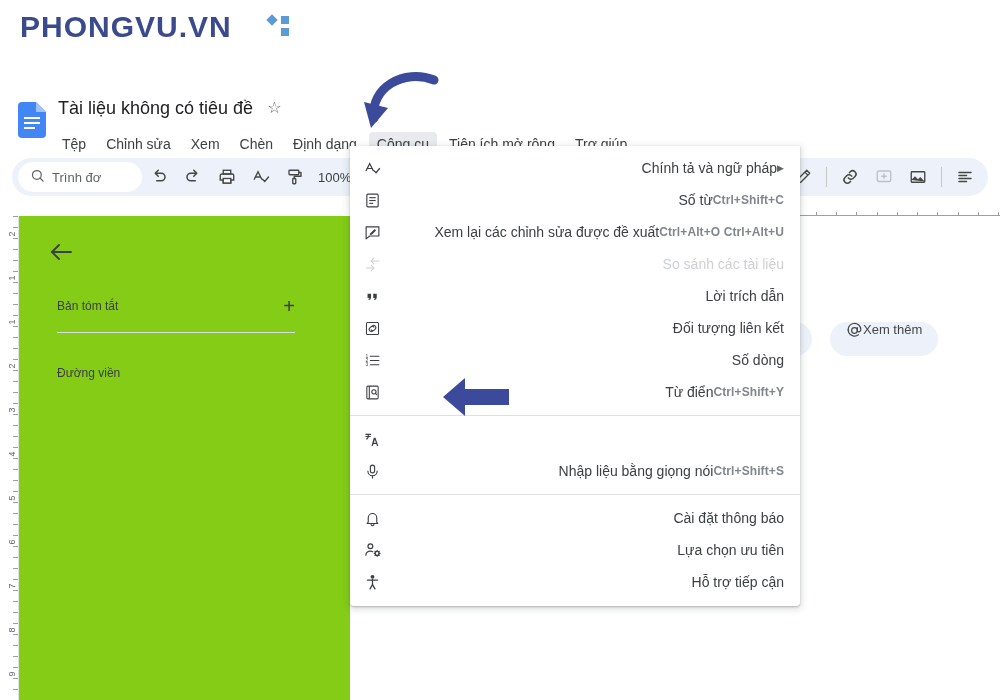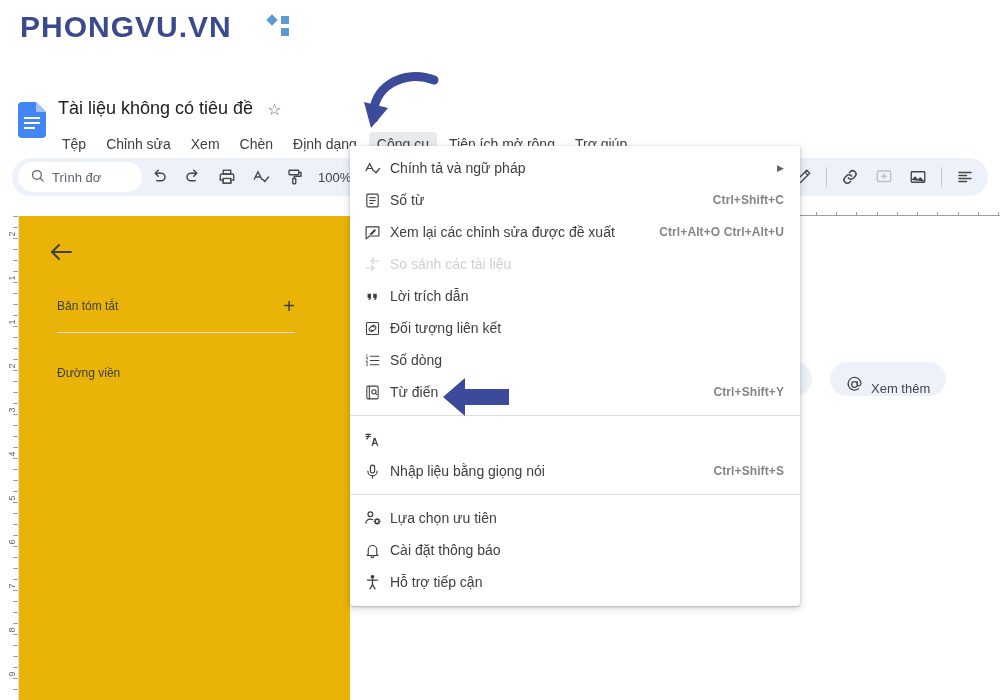--- a/index.html
+++ b/index.html
@@ -21,21 +21,21 @@
   .logo-dots { position: absolute; left: 248px; top: 6px; width: 24px; height: 22px; }
   .logo-dots i { position: absolute; width: 8px; height: 8px; background: #5b9bd5; display: block; }
   .logo-dots i.d1 { left: 0;  top: 0;  transform: rotate(45deg); }
   .logo-dots i.d2 { left: 13px; top: 0; }
   .logo-dots i.d3 { left: 13px; top: 12px; }
 
   
   .docs-header { position: absolute; left: 0; top: 88px; width: 1000px; height: 70px; background: #fff; }
   .doc-icon { position: absolute; left: 18px; top: 14px; width: 28px; height: 36px; }
   .doc-icon svg { display: block; }
-  .title-row { position: absolute; left: 58px; top: 10px; display: flex; align-items: flex-end; gap: 14px; }
+  .title-row { position: absolute; left: 58px; top: 10px; display: flex; align-items: flex-start; gap: 14px; }
   .doc-title { font-size: 18px; color: #202124; white-space: nowrap; }
   .star { font-size: 16px; color: #5f6368; }
   .menubar { position: absolute; left: 54px; top: 44px; display: flex; align-items: center; }
   .menu-item {
     font-size: 14px; color: #3c4043; padding: 4px 8px; margin-right: 4px;
     border-radius: 4px; white-space: nowrap;
   }
   .menu-item.active { background: #e8eaed; }
 
   
@@ -64,51 +64,51 @@
   .ruler-v { position: absolute; left: 0px; top: 216px; width: 18px; height: 484px; }
   .ruler-v .tick { position: absolute; right: 0; height: 1px; background: #9aa0a6; }
   .ruler-v .num {
     position: absolute; right: 4px; font-size: 9px; color: #5f6368;
     transform: translateY(-50%) rotate(-90deg); transform-origin: center;
   }
 
   
   .sidebar {
     position: absolute; left: 18px; top: 216px; width: 332px; height: 484px;
-    background: #eab308; border-left: 1px solid #e3e3e3;
+    background: #84cc16; border-left: 1px solid #e3e3e3;
   }
   .back-arrow { position: absolute; left: 30px; top: 26px; color: #3c4043; }
   .sb-summary { position: absolute; left: 38px; top: 80px; width: 238px; display: flex; align-items: center; justify-content: space-between; }
   .sb-summary .lbl { font-size: 12px; color: #3c4043; }
   .sb-summary .plus { font-size: 20px; color: #3c4043; line-height: 1; }
   .sb-rule { position: absolute; left: 38px; top: 116px; width: 238px; height: 1px; background: #dadce0; }
   .sb-outline { position: absolute; left: 38px; top: 150px; font-size: 12px; color: #3c4043; }
   .sb-empty {
     position: absolute; left: 38px; top: 180px; width: 240px;
     font-size: 13px; font-style: italic; color: #5f6368; line-height: 22px;
   }
   .canvas { position: absolute; left: 350px; top: 216px; width: 650px; height: 484px; background: #fff; }
 
   
   .chip {
-    position: absolute; display: flex; align-items: flex-end; gap: 8px;
+    position: absolute; display: flex; align-items: flex-start; 
     height: 34px; padding: 0 16px; border-radius: 17px; background: #edf2fa;
-    font-size: 13px; color: #444746; white-space: nowrap; margin-top: 40px;
+    font-size: 13px; color: #444746; white-space: nowrap;
   }
   .chip-partial { left: 770px; top: 322px; padding-right: 12px; overflow: hidden; width: 42px; }
   .chip-more { left: 830px; top: 322px; }
 
   
   .menu {
     position: absolute; left: 350px; top: 146px; width: 450px;
     background: #fff; border-radius: 0 0 4px 4px;
     box-shadow: 0 2px 6px 2px rgba(60,64,67,.15), 0 1px 2px rgba(60,64,67,.3);
     padding: 6px 0 8px 0;
   }
-  .mi { position: relative; display: flex; align-items: center; height: 32px; padding: 0 16px 0 14px; }
+  .mi { position: relative; display: flex; align-items: center; height: 32px; padding: 0 16px 0 14px; text-align: right; }
   .mi .ic { width: 26px; display: flex; align-items: center; justify-content: flex-start; color: #3c4043; flex: none; }
   .mi .lab { font-size: 14px; color: #3c4043; flex: 1; white-space: nowrap; }
   .mi .acc { font-size: 12px; color: #80868b; font-weight: bold; white-space: nowrap; letter-spacing: .1px; }
   .mi .caret { font-size: 9px; color: #5f6368; }
   .mi.disabled .lab, .mi.disabled .ic { color: #bdc1c6; opacity: .75; }
   .mdiv { height: 1px; background: #e0e0e0; margin: 7px 0; }
 
   
   .ann-curve { position: absolute; left: 358px; top: 62px; width: 90px; height: 72px; }
   .ann-left  { position: absolute; left: 443px; top: 376px; width: 66px; height: 44px; }
@@ -501,42 +501,42 @@
         </svg>
       </span>
       <span class="lab">Nhập liệu bằng giọng nói</span>
       <span class="acc">Ctrl+Shift+S</span>
     </div>
 
     <div class="mdiv"></div>
 
     <div class="mi">
       <span class="ic">
+        <svg width="17" height="17" viewBox="0 0 24 24" fill="none" stroke="#3c4043" stroke-width="1.6" stroke-linejoin="round">
+          <path d="M6 17V11a6 6 0 0 1 12 0v6l1.5 2h-15z"></path>
+            <path d="M10 20a2 2 0 0 0 4 0" stroke-linecap="round"></path>
+        </svg>
+      </span>
+      <span class="lab">Cài đặt thông báo</span>
+    </div>
+
+    <div class="mi">
+      <span class="ic">
         <svg width="18" height="18" viewBox="0 0 24 24" fill="none" stroke="#3c4043" stroke-width="1.6">
           <circle cx="8.5" cy="7" r="3.2"></circle>
             <path d="M2.5 19c0-3.3 2.7-5.5 6-5.5 1.2 0 2.3.3 3.2.8" stroke-linecap="round"></path>
           <circle cx="17.5" cy="16.5" r="2.6"></circle>
           <path d="M17.5 12.6v1.2M17.5 19.2v1.2M13.6 16.5h1.2M20.2 16.5h1.2M14.7 13.7l.9.9M19.4 18.4l.9.9M20.3 13.7l-.9.9M15.6 18.4l-.9.9" stroke-linecap="round"></path>
         </svg>
       </span>
       <span class="lab">Lựa chọn ưu tiên</span>
     </div>
 
     <div class="mi">
       <span class="ic">
-        <svg width="17" height="17" viewBox="0 0 24 24" fill="none" stroke="#3c4043" stroke-width="1.6" stroke-linejoin="round">
-          <path d="M6 17V11a6 6 0 0 1 12 0v6l1.5 2h-15z"></path>
-            <path d="M10 20a2 2 0 0 0 4 0" stroke-linecap="round"></path>
-        </svg>
-      </span>
-      <span class="lab">Cài đặt thông báo</span>
-    </div>
-
-    <div class="mi">
-      <span class="ic">
         <svg width="17" height="17" viewBox="0 0 24 24" fill="none" stroke="#3c4043" stroke-width="1.8" stroke-linecap="round">
           <circle cx="12" cy="4" r="1.8" fill="#3c4043"></circle>
           <line x1="5" y1="8.5" x2="19" y2="8.5"></line>
             <line x1="12" y1="8" x2="12" y2="15"></line>
           <path d="M12 15l-3.5 6M12 15l3.5 6"></path>
         </svg>
       </span>
       <span class="lab">Hỗ trợ tiếp cận</span>
     </div>
   </div>

